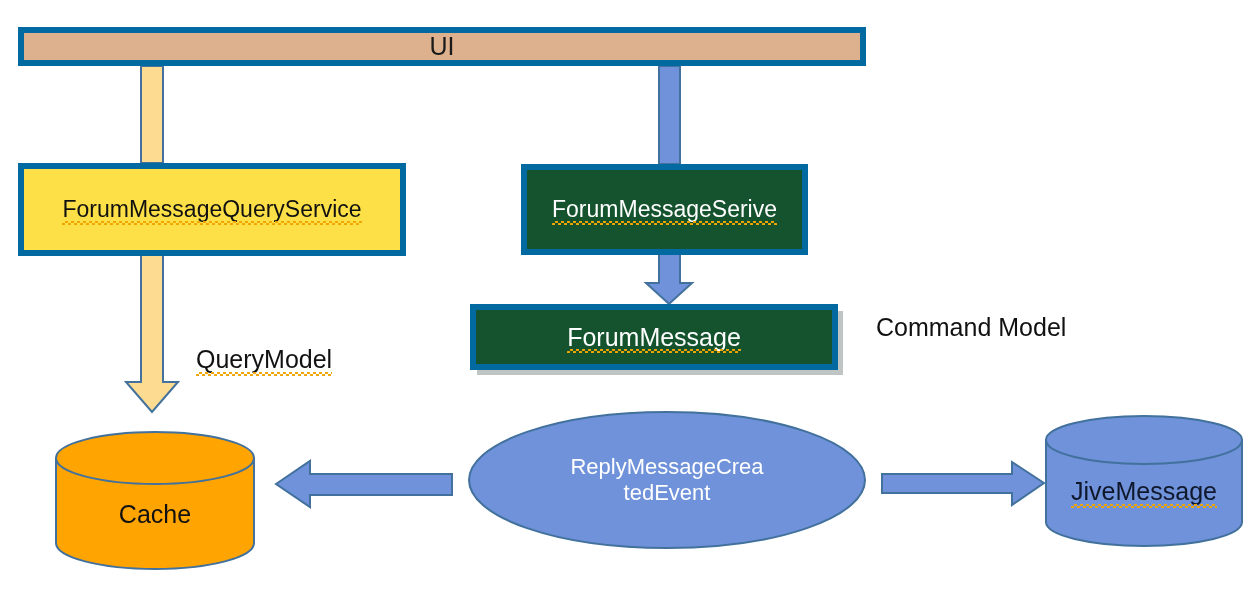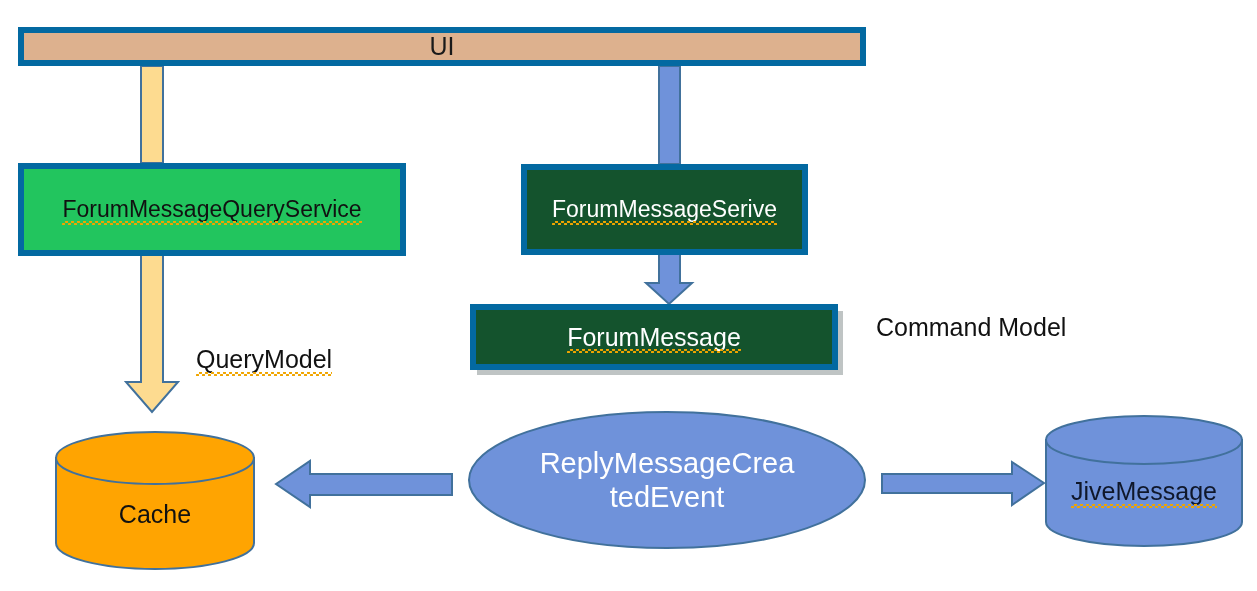--- a/index.html
+++ b/index.html
@@ -26,21 +26,21 @@
     display: flex;
     align-items: center;
     justify-content: center;
     text-align: center;
   }
   .box-tan {
     background: #DDB18E;
     color: #1a1a1a;
   }
   .box-yellow {
-    background: #22c55e;
+    background: #fde047;
     color: #111111;
   }
   .box-blue {
     background: #14532d;
     color: #ffffff;
   }
   .shadowed {
     box-shadow: 6px 6px 0 -1px rgba(180,186,186,0.85);
   }
   .label {
@@ -151,21 +151,21 @@
   </div>
 
   <div class="shape box box-blue shadowed" style="left:470px; top:304px; width:368px; height:66px; font-size:25px;">
     <span class="squiggle">ForumMessage</span>
   </div>
 
   <div class="label" style="left:876px; top:313px; font-size:25px;">
     <span>Command Model</span>
   </div>
 
-  <div class="ellipse-text" style="left:469px; top:412px; width:396px; height:136px; font-size:29px;justify-content:center;">
+  <div class="ellipse-text" style="left:469px; top:412px; width:396px; height:136px; font-size:22px;justify-content:center;">
     <span>ReplyMessageCrea</span>
     <span>tedEvent</span>
   </div>
 
   <div class="cyl-text" style="left:1046px; top:477px; width:196px; font-size:25px; color:#0f172a;">
     <span class="squiggle">JiveMessage</span>
   </div>
 
 </div>
 

